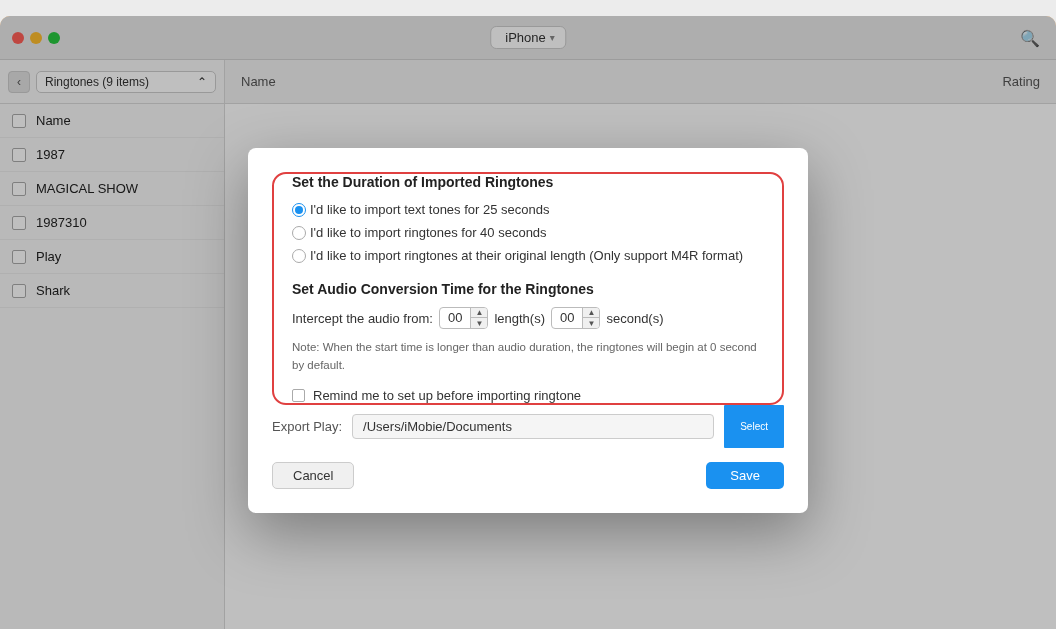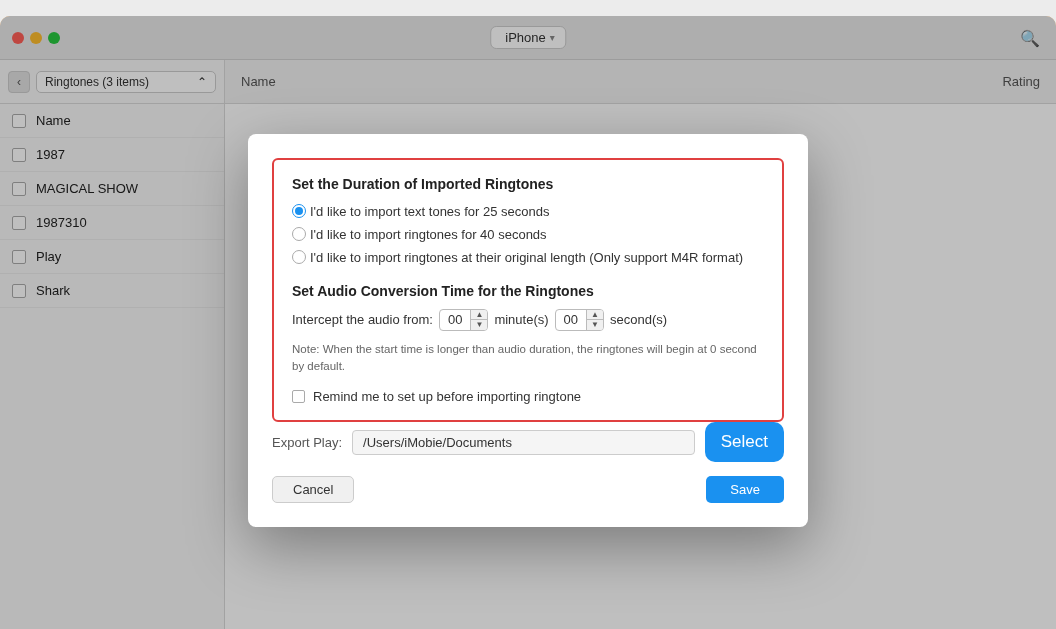--- a/index.html
+++ b/index.html
@@ -173,22 +173,22 @@
       border-radius: 8px;
       box-shadow: 0 20px 60px rgba(0,0,0,0.35);
       width: 560px;
       padding: 24px;
       position: relative;
     }
 
     
     .modal-inner-box {
       border: 2px solid #e04040;
-      border-radius: 6px;
-      padding: 16px 18px;
+      border-radius: 14px;
+      padding: 0 18px;
     }
 
     .section-title {
       font-size: 14px;
       font-weight: 600;
       color: #222;
       margin-bottom: 12px;
     }
 
     .radio-group { display: flex; flex-direction: column; gap: 8px; margin-bottom: 18px; }
@@ -297,23 +297,23 @@
       border: 1px solid #ccc;
       border-radius: 4px;
       padding: 4px 10px;
       font-size: 13px;
       color: #333;
     }
     .select-btn {
       background: #1a91f0;
       color: #fff;
       border: none;
-      border-radius: 10px;
-      padding: 10px 16px;
-      font-size: 17px;
+      border-radius: 1px;
+      padding: 16px 16px;
+      font-size: 10px;
       cursor: pointer;
       white-space: nowrap;
     }
 
     
     .modal-footer {
       display: flex;
       justify-content: space-between;
     }
     .btn-cancel {
@@ -353,21 +353,21 @@
         <span class="chevron">▾</span>
       </div>
     </div>
     <button class="search-btn">🔍</button>
   </div>
 
   <div class="sidebar">
     <div class="sidebar-header">
       <div class="sidebar-nav-btn">‹</div>
       <div class="sidebar-dropdown">
-        <span>Ringtones (3 items)</span>
+        <span>Ringtones (9 items)</span>
         <span>⌃</span>
       </div>
     </div>
     <div class="sidebar-list">
       <div class="sidebar-item">
         <div class="checkbox"></div>
         <span class="item-label">Name</span>
       </div>
       <div class="sidebar-item">
         <div class="checkbox"></div>
@@ -424,21 +424,21 @@
 
         <div class="audio-row">
           <span>Intercept the audio from:</span>
           <div class="spinner-input">
             <span class="spinner-value">00</span>
             <div class="spinner-arrows">
               <button class="spinner-arrow">▲</button>
               <button class="spinner-arrow">▼</button>
             </div>
           </div>
-          <span>minute(s)</span>
+          <span>length(s)</span>
           <div class="spinner-input">
             <span class="spinner-value">00</span>
             <div class="spinner-arrows">
               <button class="spinner-arrow">▲</button>
               <button class="spinner-arrow">▼</button>
             </div>
           </div>
           <span>second(s)</span>
         </div>
 

